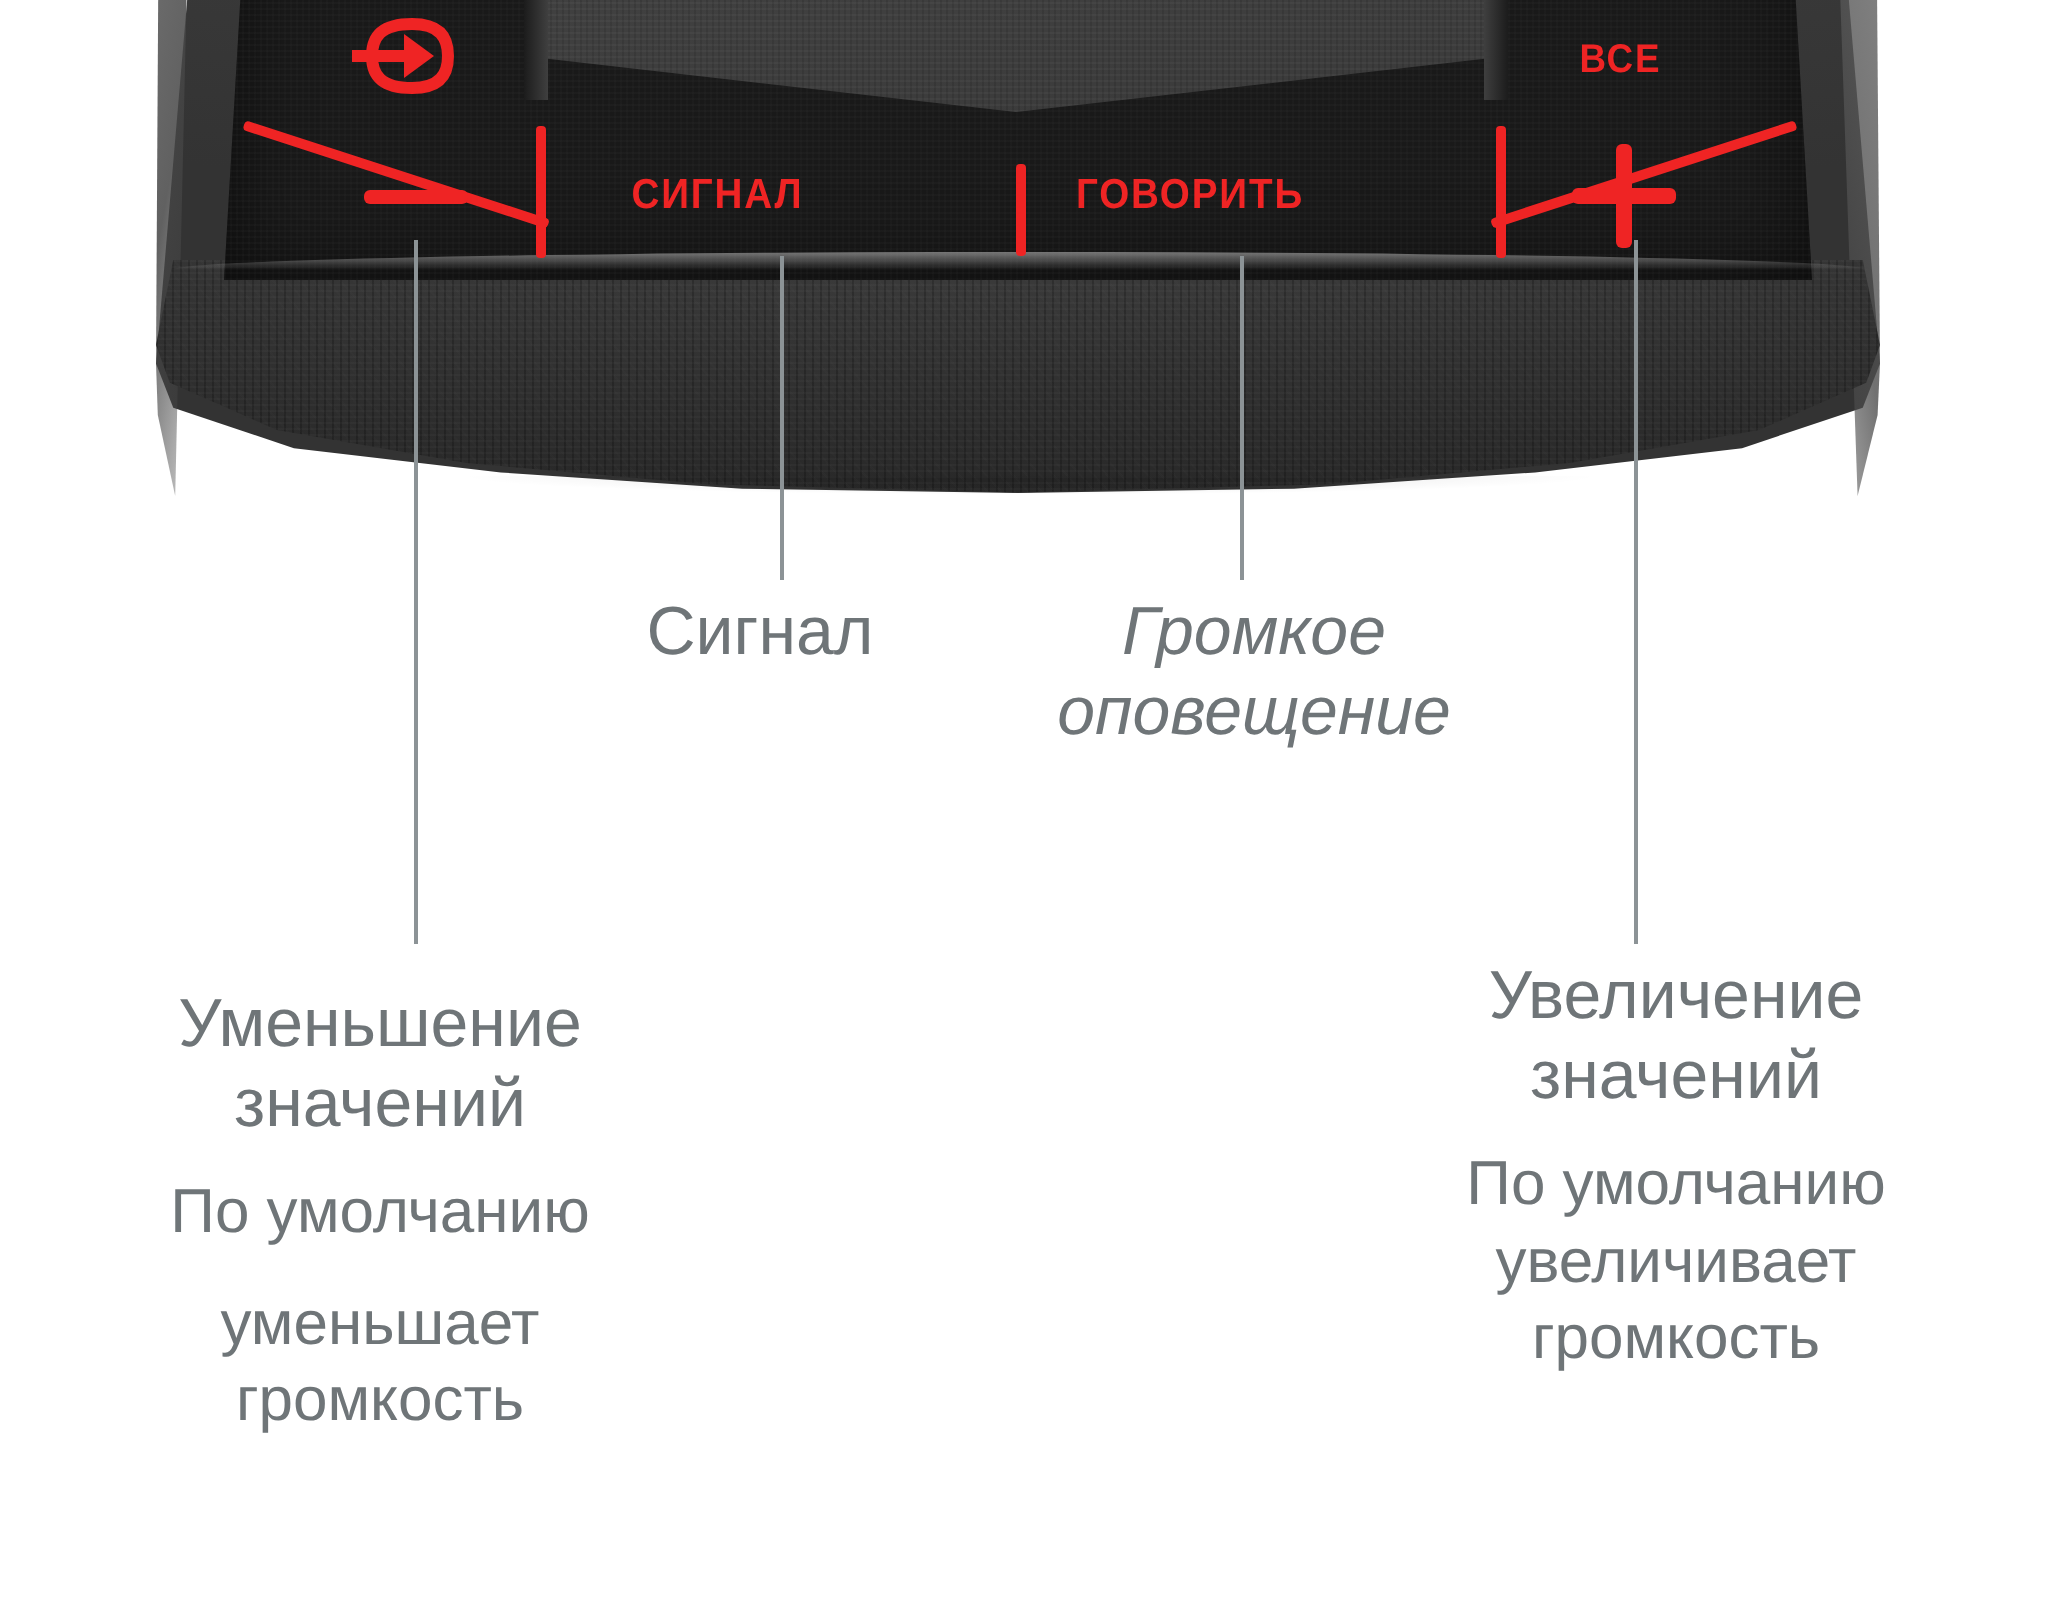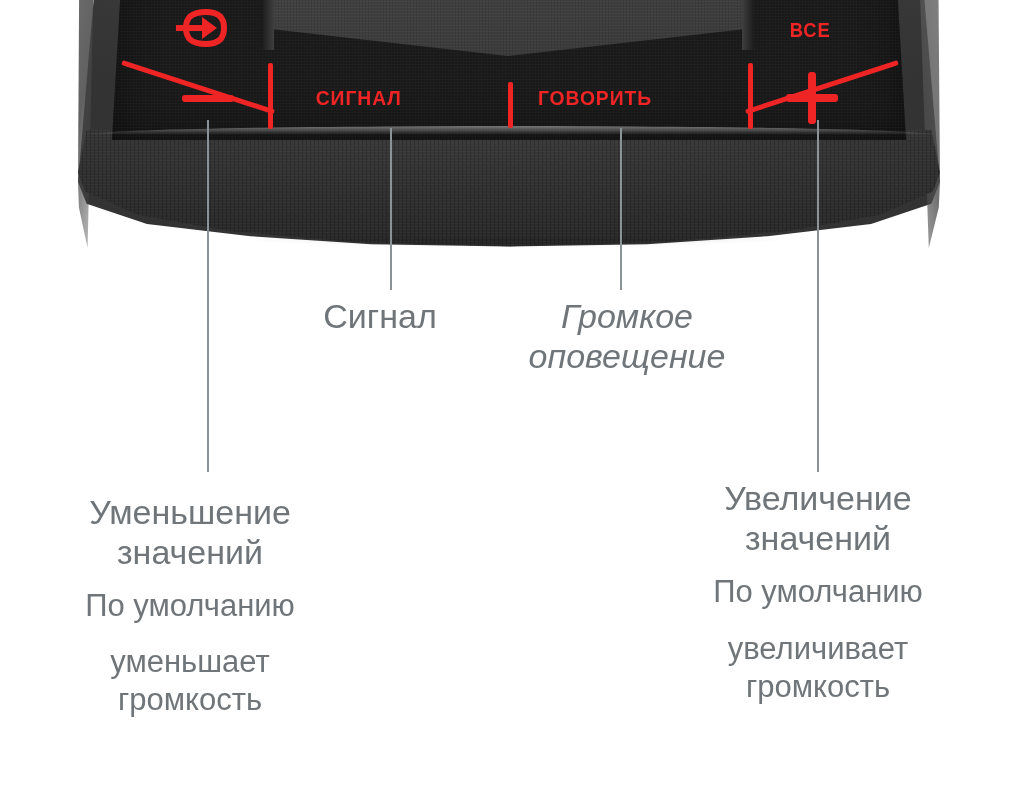--- a/index.html
+++ b/index.html
@@ -204,21 +204,21 @@
     text-align:center;
     line-height:1.18;
     font-family:"Liberation Sans", sans-serif;
   }
   .annot .head{font-size:34px;}
   .annot .sub{font-size:31px;margin-top:16px;display:block;}
 
   #annot-signal{left:250px;top:296px;width:260px;}
   #annot-loud {left:466px;top:296px;width:322px;font-style:italic;}
   #annot-minus{left:12px; top:492px;width:356px;}
-  #annot-plus {left:632px;top:478px;width:372px;}
+  #annot-plus {left:652px;top:478px;width:372px;}
 </style>
 </head>
 <body>
 
 <div id="device-photo">
 
   <div class="chassis"></div>
   <div class="chassis-edge-left"></div>
   <div class="chassis-edge-right"></div>
 
@@ -283,15 +283,15 @@
   <div class="head">значений</div>
   <span class="sub">По умолчанию</span>
   <span class="sub" style="margin-top:19px">уменьшает</span>
   <span class="sub" style="margin-top:2px">громкость</span>
 </div>
 
 <div class="annot" id="annot-plus">
   <div class="head">Увеличение</div>
   <div class="head">значений</div>
   <span class="sub">По умолчанию</span>
-  <span class="sub" style="margin-top:20px">увеличивает</span>
+  <span class="sub" style="margin-top:2px">увеличивает</span>
   <span class="sub" style="margin-top:2px">громкость</span>
 </div>
 
 </body></html>

